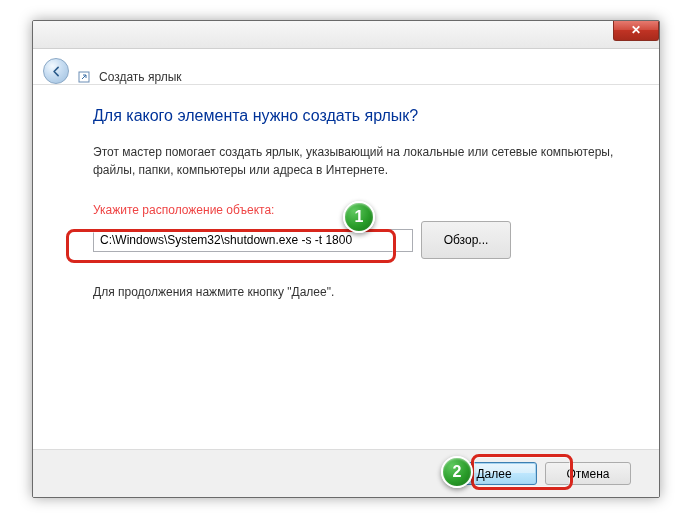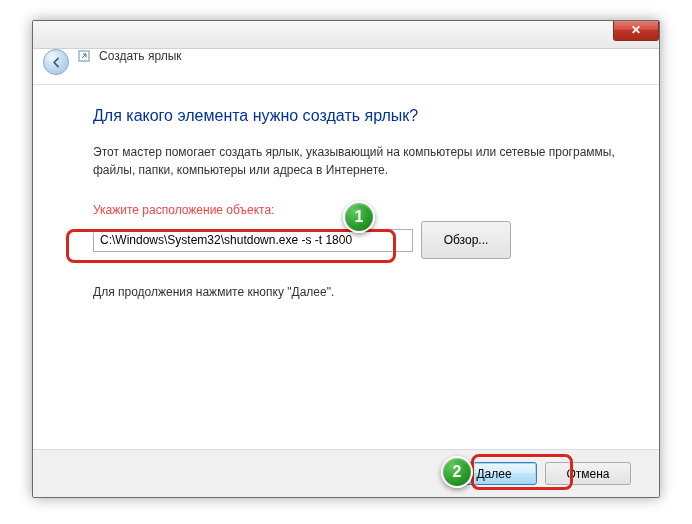--- a/index.html
+++ b/index.html
@@ -48,21 +48,21 @@
     line-height: 18px;
     font-size: 12px;
     cursor: pointer;
     font-family: Arial, sans-serif;
   }
   .header-strip {
     height: 36px;
     background: #fff;
     border-bottom: 1px solid #e0e0e0;
     display: flex;
-    align-items: flex-start;
+    align-items: flex-end;
     padding-left: 10px;
     gap: 8px;
   }
   .back-btn {
     width: 26px;
     height: 26px;
     border-radius: 50%;
     background: radial-gradient(circle at 35% 30%, #f4faff 0%, #c9def2 40%, #9dbfdf 100%);
     border: 1px solid #8aa8c6;
     display: flex;
@@ -216,21 +216,21 @@
       <svg width="14" height="14" viewBox="0 0 14 14">
           <rect x="2" y="2" width="10" height="10" fill="#fff" stroke="#6b8db5" stroke-width="1"></rect>
           <path d="M5 9 L9 5 M9 5 L6 5 M9 5 L9 8" stroke="#3b6ea5" stroke-width="1" fill="none"></path>
         </svg>
     </span>
     <span class="header-title">Создать ярлык</span>
   </div>
 
   <div class="content">
     <div class="heading">Для какого элемента нужно создать ярлык?</div>
-    <div class="desc">Этот мастер помогает создать ярлык, указывающий на компьютеры или сетевые программы, файлы, папки, компьютеры или адреса в Интернете.</div>
+    <div class="desc">Этот мастер помогает создать ярлык, указывающий на локальные или сетевые компьютеры, файлы, папки, компьютеры или адреса в Интернете.</div>
     <div class="field-label">Укажите расположение объекта:</div>
     <div class="field-row">
       <div class="input-wrap">
         <input type="text" class="location-input" value="C:\Windows\System32\shutdown.exe -s -t 1800" style="">
       </div>
       <button class="browse-btn">Обзор...</button>
     </div>
     <div class="hint">Для продолжения нажмите кнопку "Далее".</div>
   </div>
 

